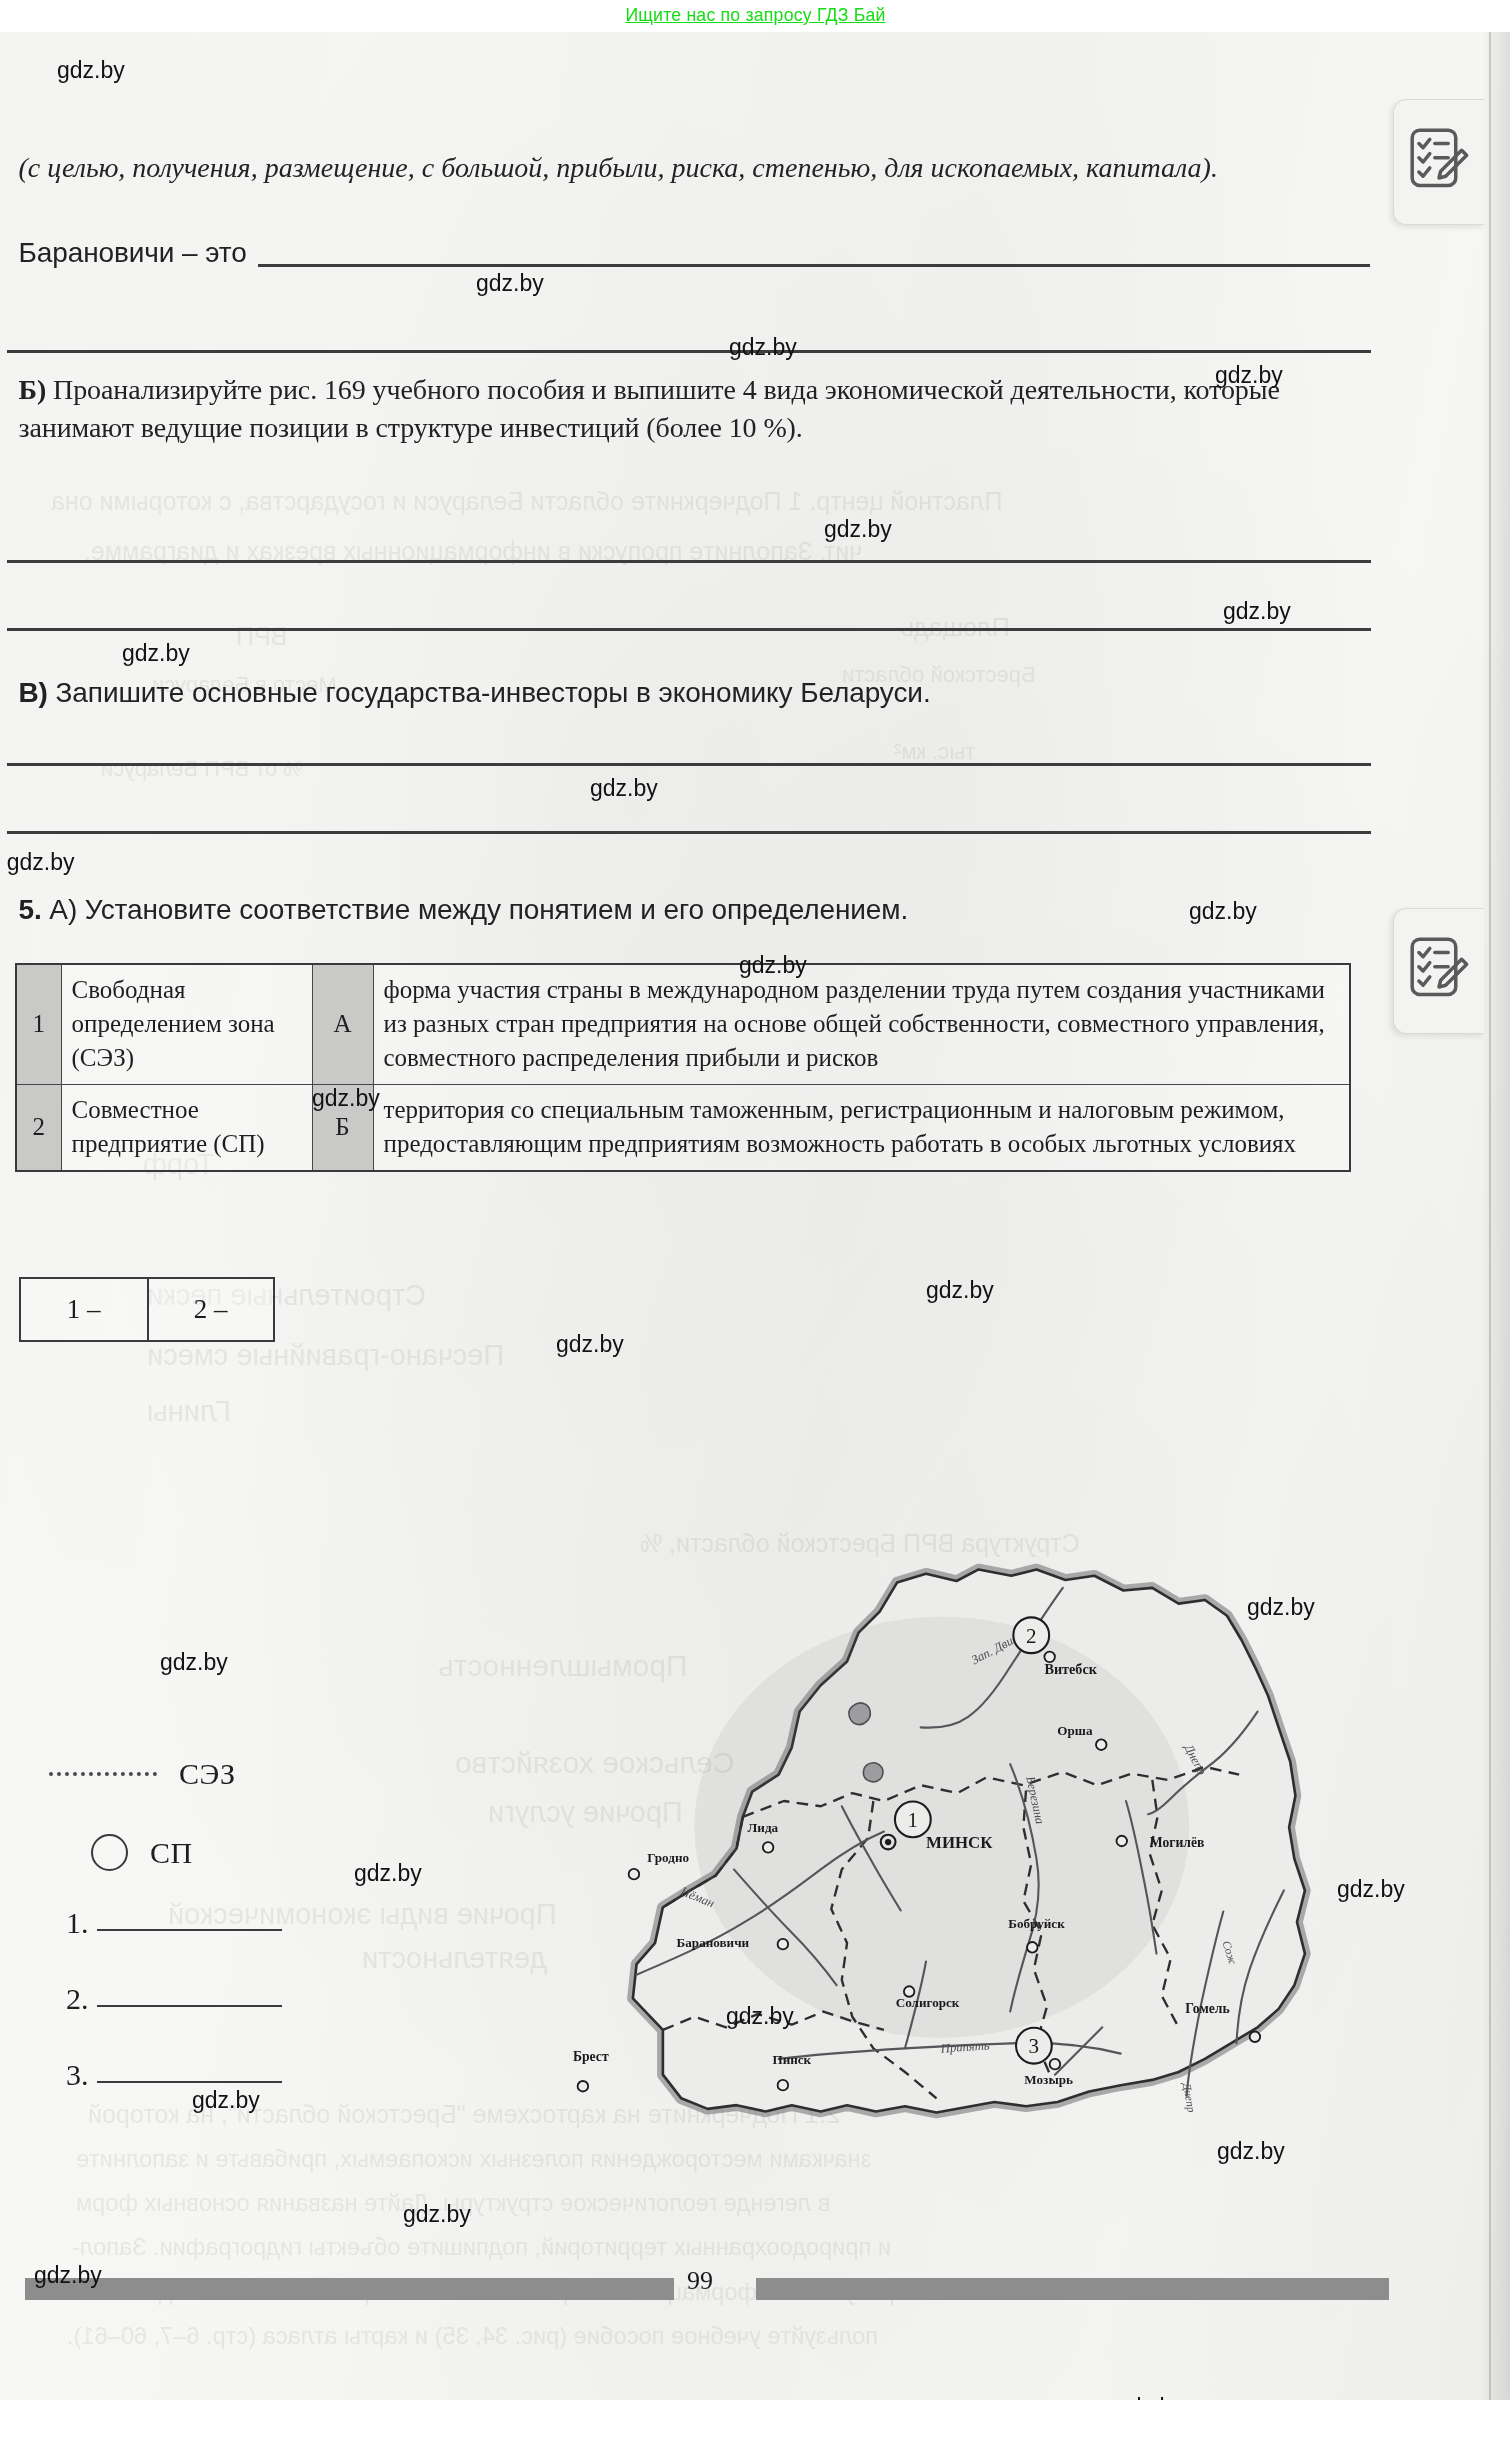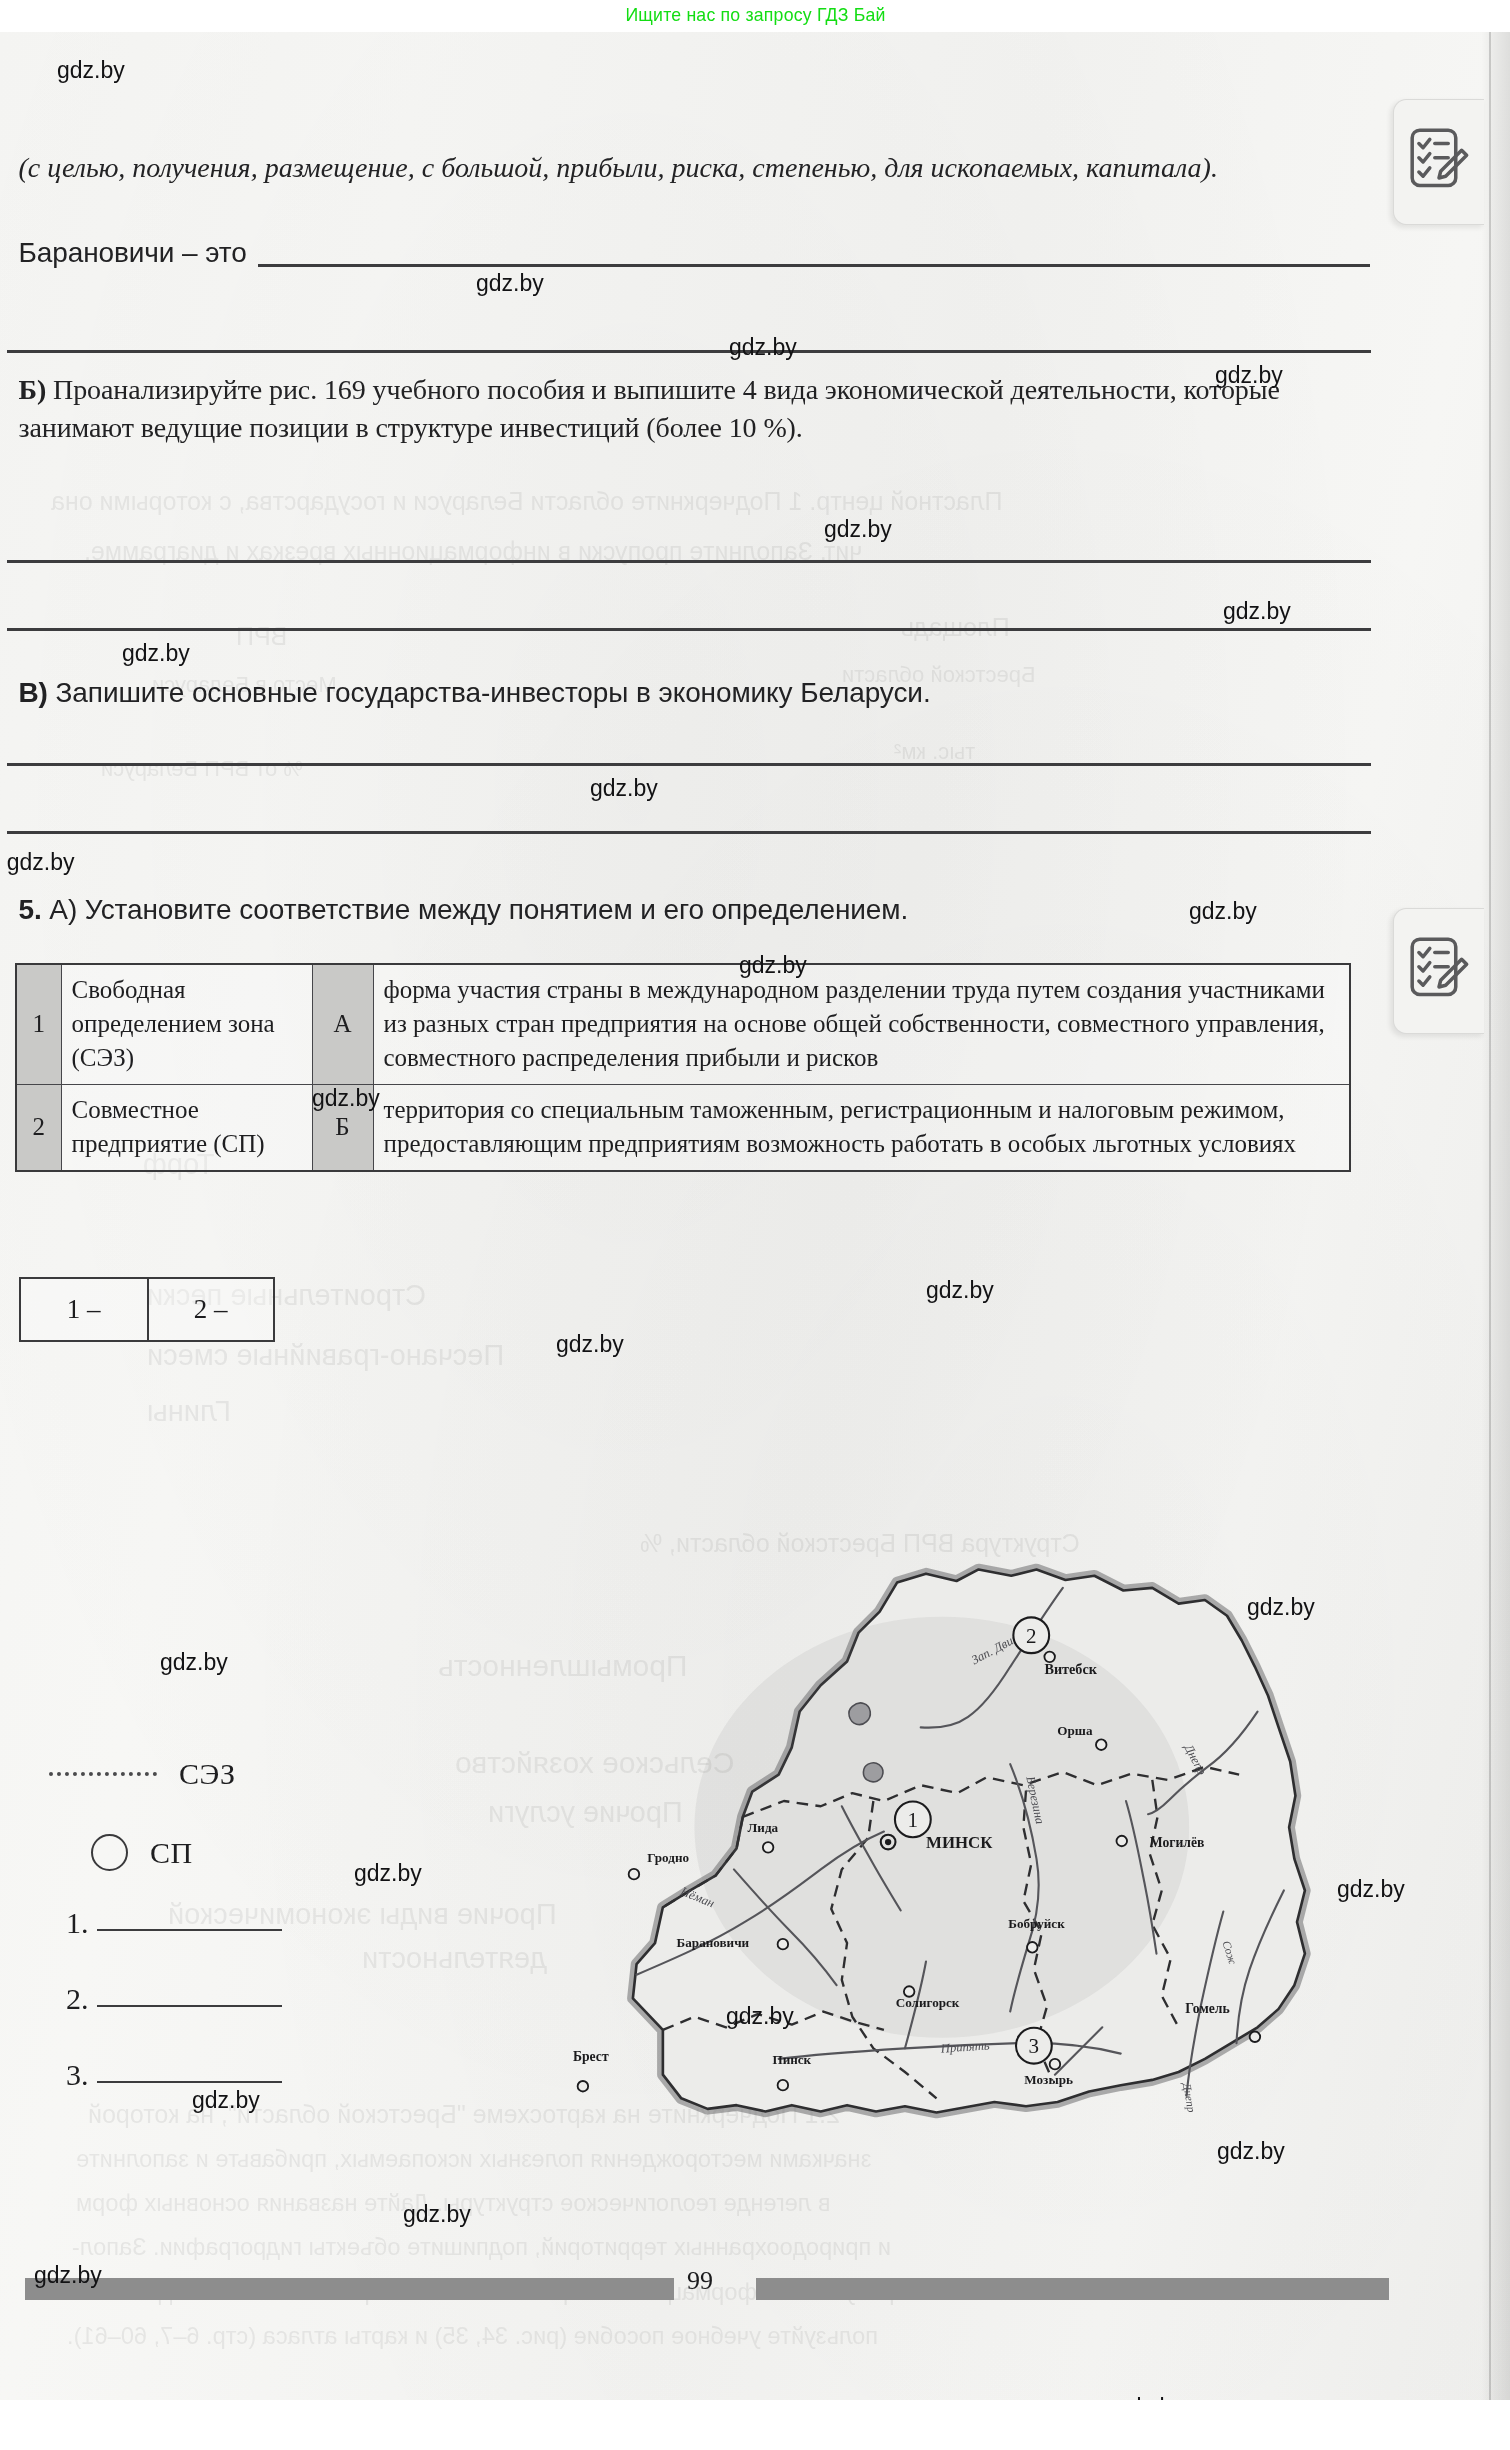--- a/index.html
+++ b/index.html
@@ -20,20 +20,21 @@
   .promo-top {
     position: absolute; left: 0; top: 0;
     width: 1511px; height: 32px;
     background: #ffffff;
     text-align: center;
     line-height: 30px;
     font-size: 17.7px;
     color: #13dd13;
     font-family: "Liberation Sans", sans-serif;
     letter-spacing: 0.2px;
+    text-decoration: underline;
   }
   .promo-bottom {
     position: absolute; left: 0; bottom: 0;
     width: 1511px; height: 51px;
     background: #ffffff;
     text-align: center;
     line-height: 49px;
     font-size: 18.5px;
     color: #2727e8;
   }

